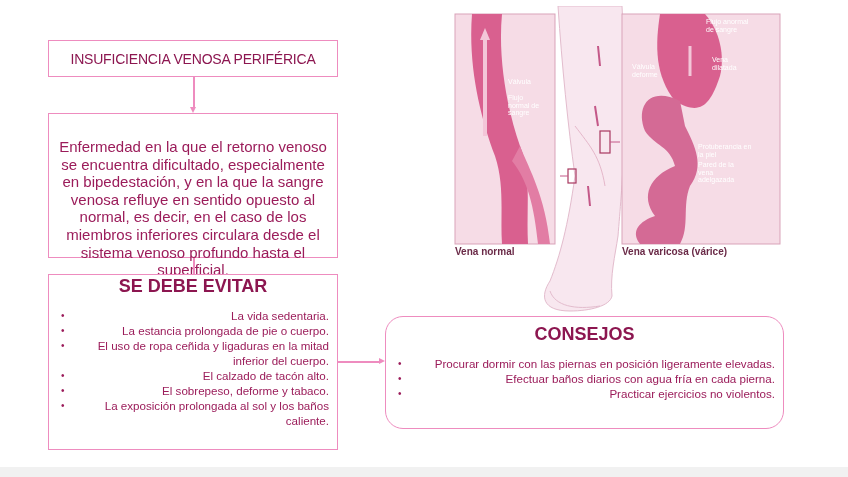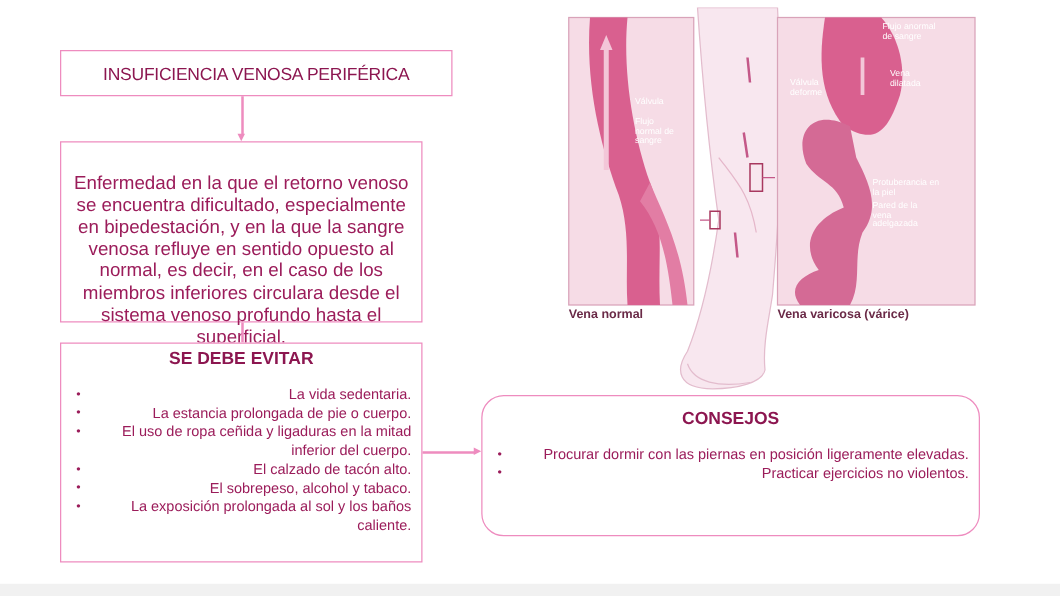--- a/index.html
+++ b/index.html
@@ -8,41 +8,41 @@
     background: #ffffff;
     font-family: "Liberation Sans", sans-serif;
     color: #9b1c5a;
   }
   .box {
     position: absolute; box-sizing: border-box;
     border: 1.5px solid #ee8cbf;
     background: #fff;
   }
   .title-box {
-    left: 48px; top: 40px; width: 314px; height: 37px;
+    left: 48px; top: 40px; width: 290px; height: 37px;
     display: flex; align-items: center; justify-content: center;
     font-family: "Liberation Sans", sans-serif;
     font-size: 14px; color: #8c1650; letter-spacing: -0.2px;
   }
   .desc-box {
     left: 48px; top: 113px; width: 290px; height: 145px;
     padding: 24px 8px; text-align: center;
     font-size: 15px; line-height: 17.6px; color: #9b1c5a;
   }
   .avoid-box {
     left: 48px; top: 274px; width: 290px; height: 176px;
     padding: 4px 8px 0 8px; font-size: 11.6px; line-height: 15px;
   }
   .tips-box {
     left: 385px; top: 316px; width: 399px; height: 113px;
     padding: 10px 8px 0 8px; font-size: 11.6px; line-height: 15px; border-radius: 18px;
   }
   .box-heading {
     text-align: center; font-weight: bold; color: #8c1650;
-    font-size: 14px; margin: 0 0 14px 0;
+    font-size: 18px; margin: 0 0 14px 0;
   }
   ul.bullets { list-style: none; margin: 0; padding: 0; }
   ul.bullets li { position: relative; padding-left: 20px; color: #9b1c5a; text-align: right; }
   ul.bullets li::before {
     content: "•"; position: absolute; left: 4px; top: 0; color: #9b1c5a; font-size: 10px;
   }
   .line { position: absolute; background: #ee8cbf; }
   .arrowhead {
     position: absolute; width: 0; height: 0;
     border-left: 6px solid #ee8cbf; border-top: 3.5px solid transparent; border-bottom: 3.5px solid transparent;
@@ -72,32 +72,33 @@
 
 <div class="line" style="left:193px; top:258px; width:1.5px; height:16px;"></div>
 
 <div class="box avoid-box">
   <div class="box-heading">SE DEBE EVITAR</div>
   <ul class="bullets">
     <li>La vida sedentaria.</li>
     <li>La estancia prolongada de pie o cuerpo.</li>
     <li>El uso de ropa ceñida y ligaduras en la mitad inferior del cuerpo.</li>
     <li>El calzado de tacón alto.</li>
-    <li>El sobrepeso, alcohol y tabaco.</li>
+    <li>El sobrepeso, deforme y tabaco.</li>
     <li>La exposición prolongada al sol y los baños caliente.</li>
   </ul>
 </div>
 
 <div class="line" style="left:338px; top:361px; width:42px; height:1.5px;"></div>
 <div class="arrowhead" style="left:379px; top:358px;"></div>
 
 <div class="box tips-box">
   <div class="box-heading">CONSEJOS</div>
   <ul class="bullets">
     <li>Procurar dormir con las piernas en posición ligeramente elevadas.</li>
+    <li>Efectuar baños diarios con agua fría en cada pierna.</li>
     <li>Practicar ejercicios no violentos.</li>
   </ul>
 </div>
 
 <div class="illustration">
   <svg width="335" height="310" viewBox="0 0 335 310">
 
     <path d="M108 0 C112 60 118 120 125 170 C118 220 110 250 100 275 C90 290 92 305 120 305 C140 305 160 300 162 290 C160 270 165 250 168 230 C172 180 178 120 172 0 Z" fill="#f8e7ef" stroke="#e3bccd" stroke-width="1"></path>
 
     <path d="M100 285 C105 300 125 304 150 300" fill="none" stroke="#e3bccd" stroke-width="1"></path>

